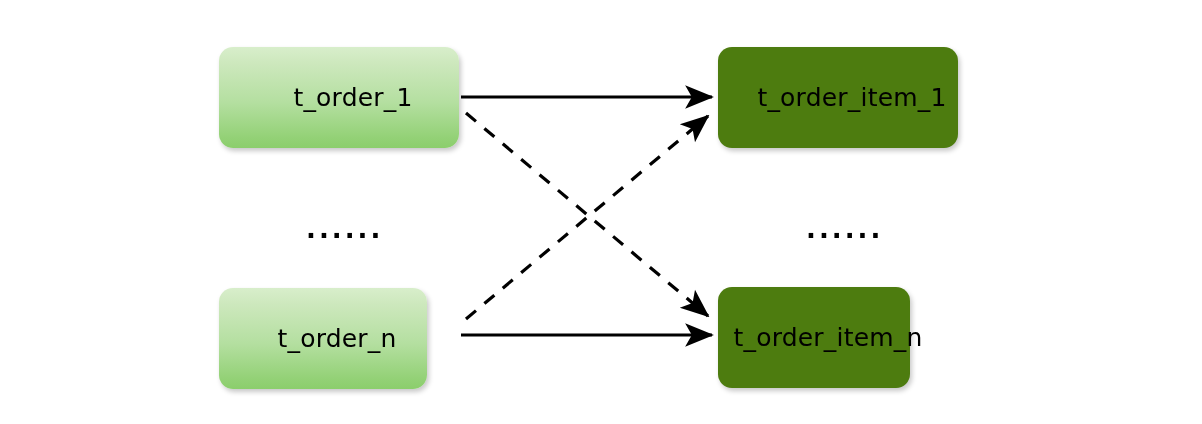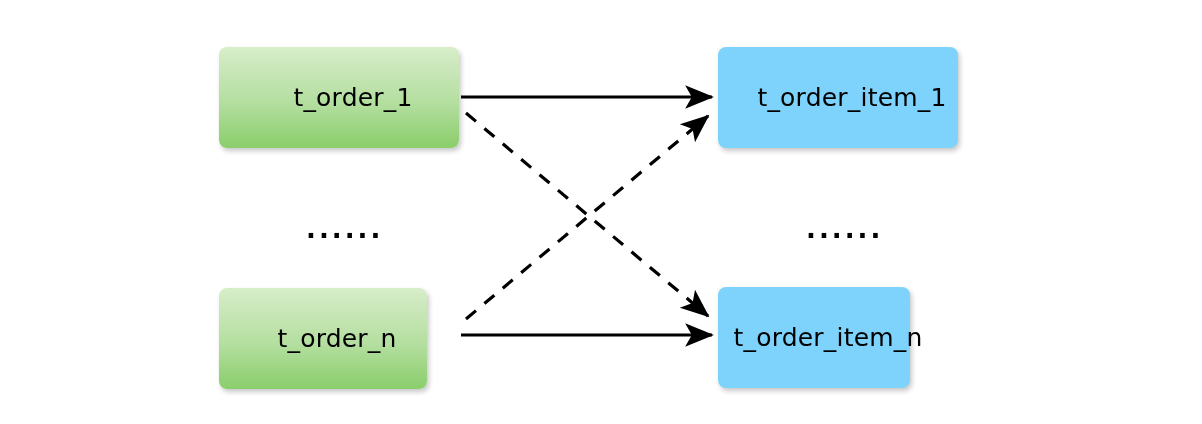--- a/index.html
+++ b/index.html
@@ -15,39 +15,39 @@
     width: 1202px;
     height: 424px;
     background: #ffffff;
     overflow: hidden;
   }
   .node {
     position: absolute;
     display: flex;
     align-items: center;
     justify-content: center;
-    border-radius: 8px;
+    border-radius: 14px;
     box-sizing: border-box;
     padding-left: 28px;
   }
   .node-label {
     font-family: "DejaVu Sans", sans-serif;
     font-size: 25px;
     font-weight: 500;
     color: #000000;
     letter-spacing: 0.2px;
     white-space: nowrap;
     line-height: 1;
   }
   .node-green {
     background: linear-gradient(to bottom, #d8eecb 0%, #cde8bd 16%, #b4dfa0 55%, #93d176 90%, #8bce6c 100%);
     box-shadow: 2px 3px 5px rgba(0,0,0,0.22);
   }
   .node-orange {
-    background: #7dd3fc;
+    background: #4d7c0f;
     box-shadow: 2px 3px 5px rgba(0,0,0,0.22);
     text-align: center;
   }
   .ellipsis {
     position: absolute;
     font-family: "DejaVu Sans", sans-serif;
     font-size: 26px;
     font-weight: 700;
     color: #000000;
     letter-spacing: 3px;

